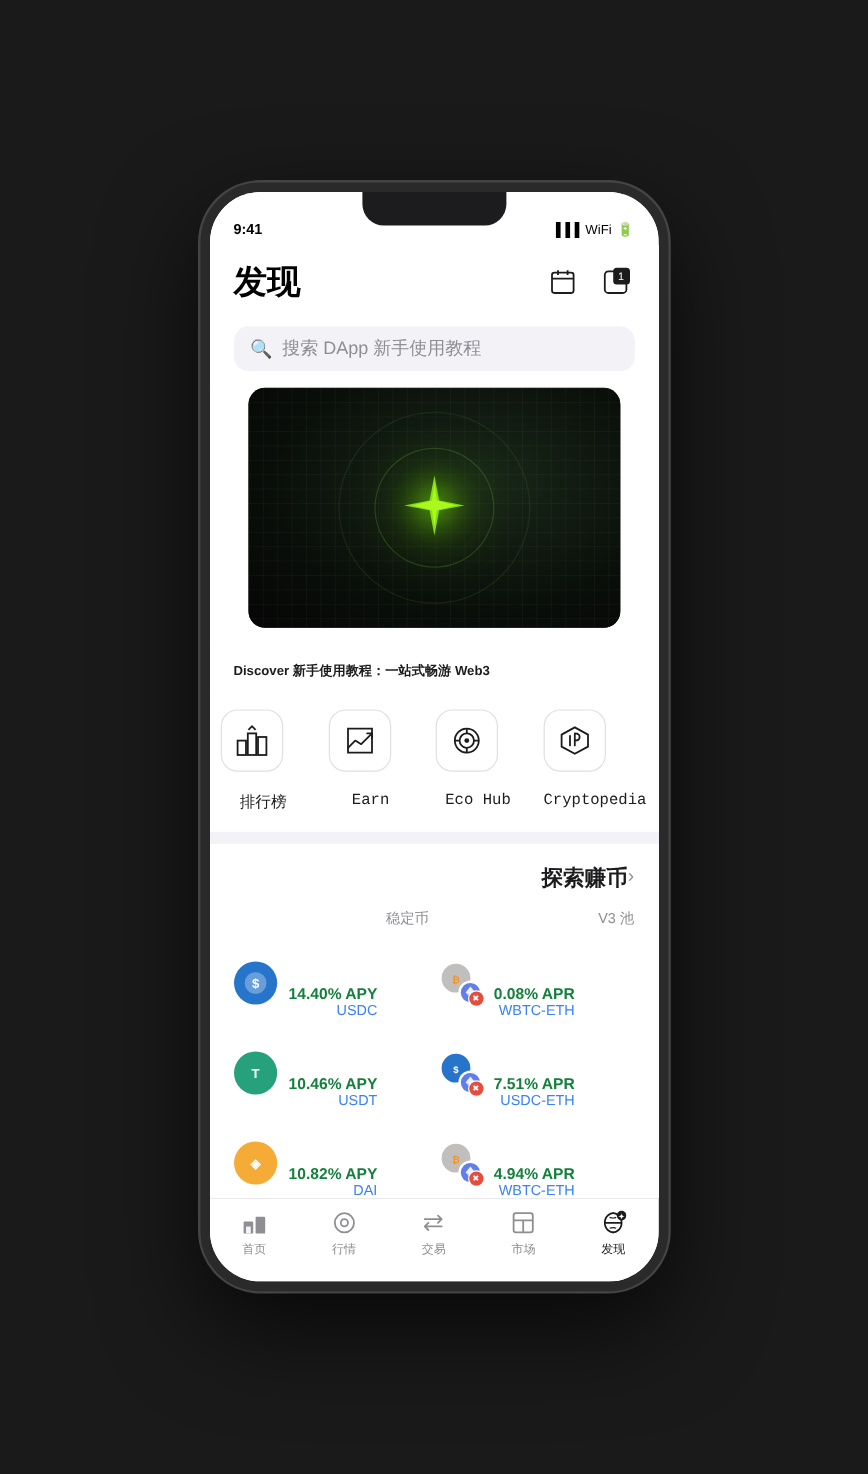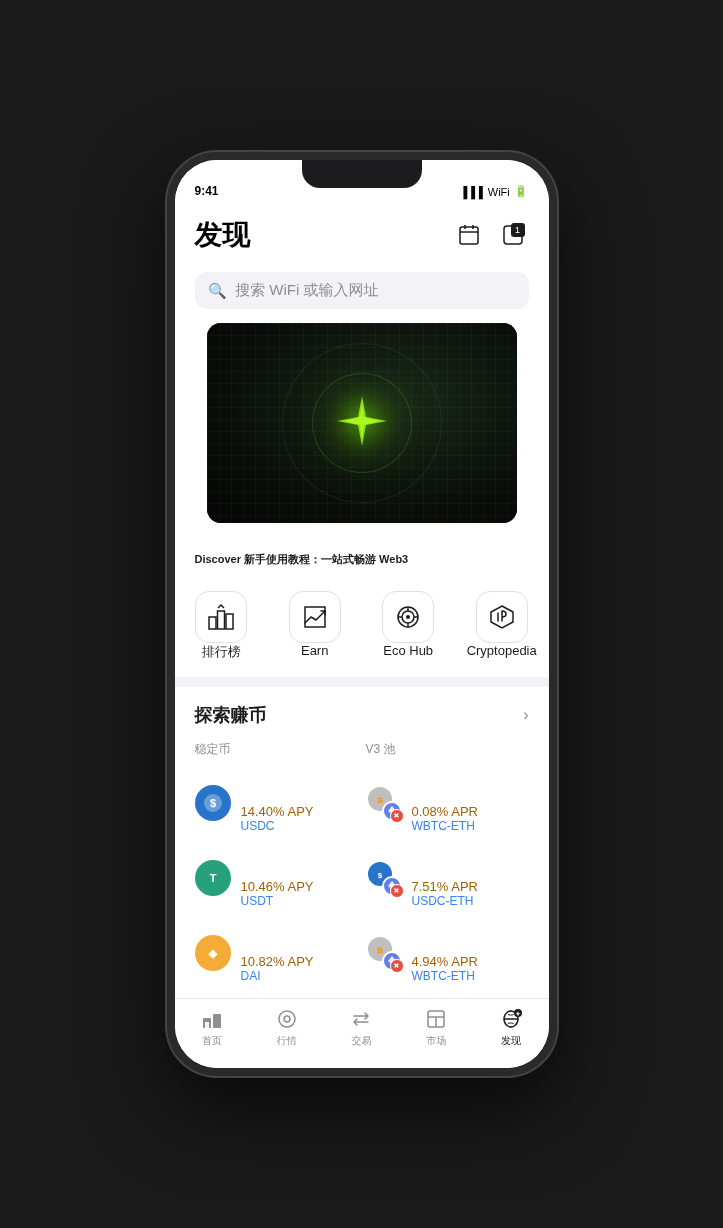--- a/index.html
+++ b/index.html
@@ -225,24 +225,24 @@
       background: #fff;
       padding: 16px 0 16px;
       display: flex;
       justify-content: space-around;
       margin: 0 0 10px;
     }
 
     .action-item {
       display: flex;
       flex-direction: column;
-      align-items: center;
-      gap: 0;
+      gap: 16px;
       cursor: pointer;
       min-width: 70px;
+      font-family: Liberation Mono, monospace;
     }
 
     .action-icon-wrap {
       width: 52px;
       height: 52px;
       border-radius: 14px;
       border: 1.5px solid #e0e0e0;
       display: flex;
       align-items: center;
       justify-content: center;
@@ -256,21 +256,21 @@
     }
 
     .section {
       background: #fff;
       margin: 0 0 10px;
       padding: 16px 20px;
     }
 
     .section-header {
       display: flex;
-      justify-content: space-between;
+      justify-content: flex-end;
       align-items: center;
       margin-bottom: 14px;
     }
 
     .section-title {
       font-size: 18px;
       font-weight: 600;
       color: #1c1c1e;
     }
 
@@ -279,20 +279,21 @@
       font-size: 16px;
     }
 
     .earn-columns {
       display: flex;
       gap: 8px;
     }
 
     .earn-col {
       flex: 1;
+      text-align: right;
     }
 
     .earn-col-title {
       font-size: 12px;
       color: #8e8e93;
       margin-bottom: 10px;
       padding-bottom: 4px;
     }
 
     .earn-item {
@@ -313,22 +314,22 @@
       flex-shrink: 0;
     }
 
     .earn-coin-usdc { background: #2775CA; }
     .earn-coin-usdt { background: #26A17B; }
     .earn-coin-dai { background: #F5AC37; }
 
     .earn-info {}
     .earn-apy {
       font-size: 13px;
-      font-weight: 400;
-      color: #a16207;
+      font-weight: 700;
+      color: #15803d;
       margin-top: 32px;
     }
     .earn-name {
       font-size: 12px;
       color: #3b82f6;
     }
 
     .earn-v3-icon {
       width: 36px;
       height: 36px;
@@ -450,21 +451,21 @@
               <rect x="3" y="3" width="18" height="18" rx="3" stroke="#1c1c1e" stroke-width="1.5" fill="none"></rect>
             </svg>
             <span style="position:absolute;top:4px;right:4px;width:14px;height:14px;background:#1c1c1e;border-radius:3px;color:#fff;font-size:9px;display:flex;align-items:center;justify-content:center;">1</span>
           </div>
         </div>
       </div>
 
       <div class="search-bar">
         <div class="search-input-wrap">
           <span class="search-icon-wrap">🔍</span>
-          <span class="search-placeholder">搜索 WiFi 或输入网址</span>
+          <span class="search-placeholder">搜索 DApp 新手使用教程</span>
         </div>
       </div>
 
       <div style="background:#fff; padding: 0 16px 12px;">
         <div class="banner">
           <div class="banner-inner">
             <div class="banner-grid"></div>
             <div class="banner-circles">
               <div class="circle-outer"></div>
               <div class="circle-inner"></div>

